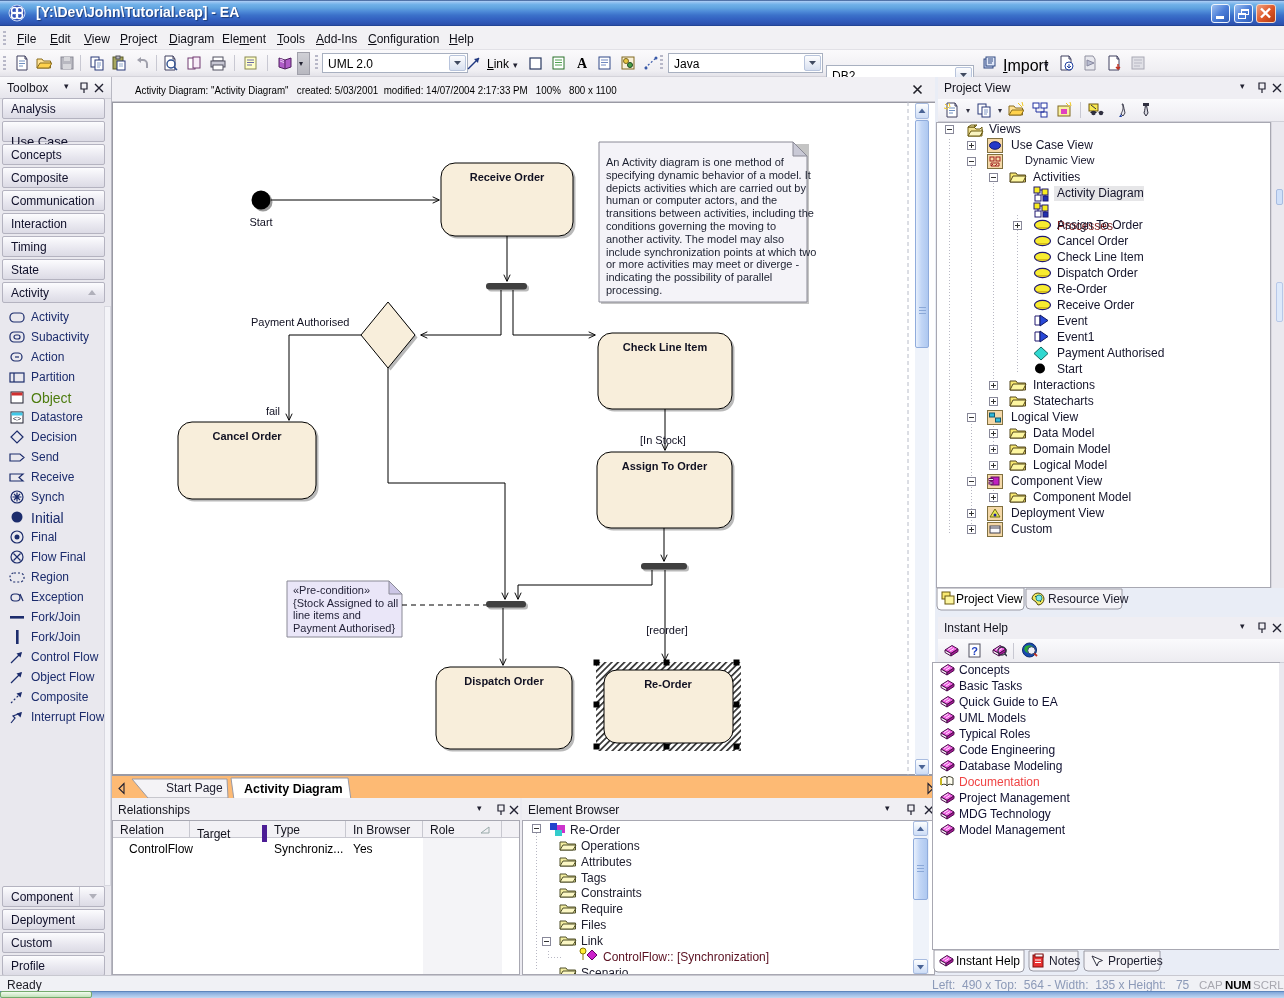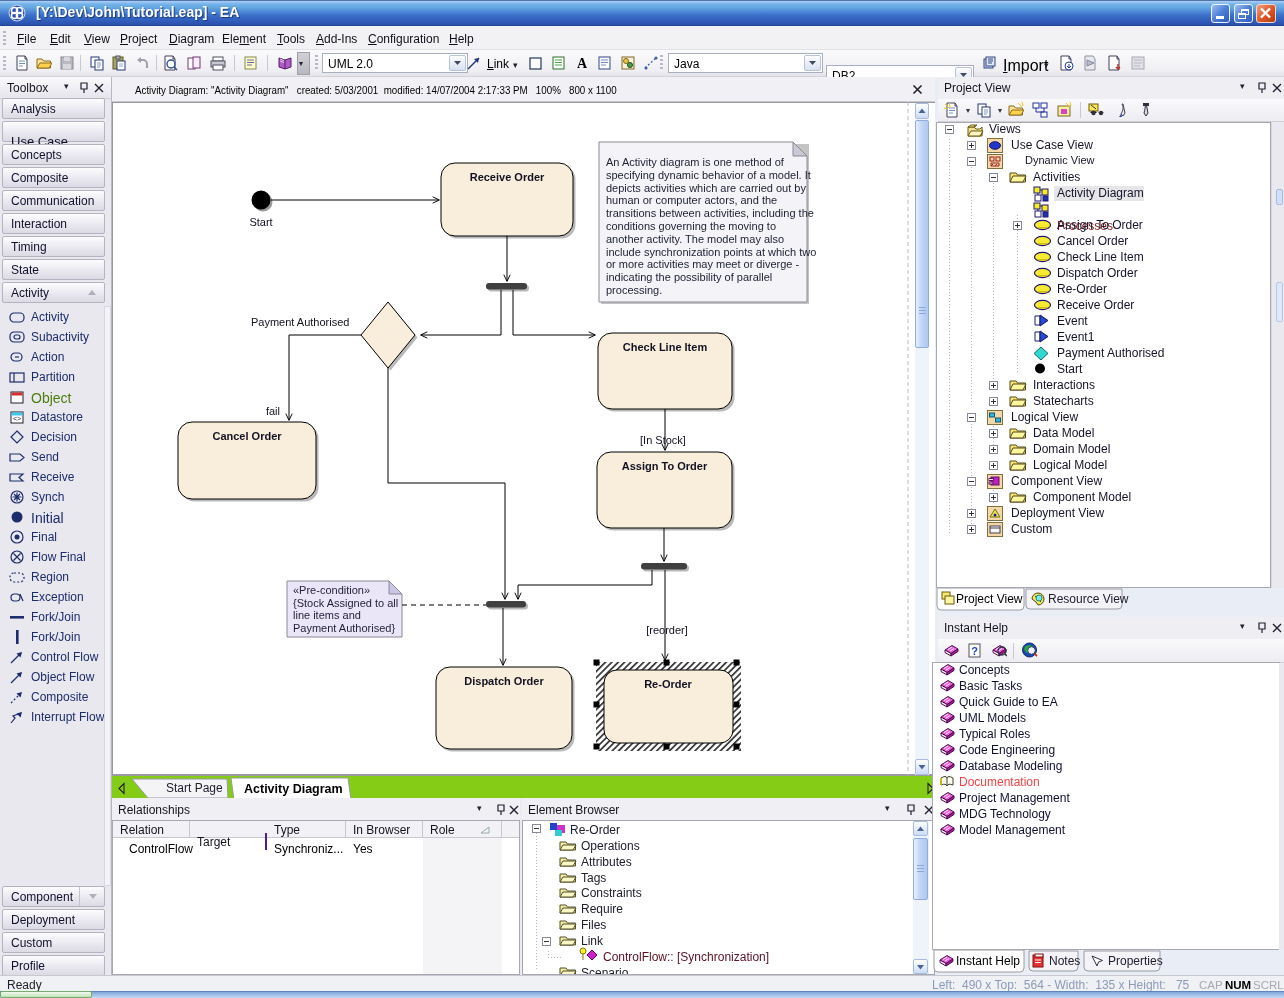--- a/index.html
+++ b/index.html
@@ -449,21 +449,21 @@
     </div>
 <div class="abs" style="left:0;top:656px;width:14px;height:16px;background:linear-gradient(180deg,#fdfefe,#ccdcf6);border:1px solid #a8bce0;border-radius:2px">
       <svg width="12" height="14">
         <path d="M2.5,5 L6,9.5 L9.5,5 z" fill="#4a6496"></path>
       </svg>
     </div>
 <div class="abs" style="left:0;top:17px;width:14px;height:228px;background:linear-gradient(90deg,#e8f0fc,#c2d6f6 45%,#aec8f0);border:1px solid #90acdc;border-radius:2px">
       <div class="abs" style="left:3px;top:186px;width:7px;height:1px;background:#8aa8d8;box-shadow:0 3px 0 #8aa8d8,0 6px 0 #8aa8d8"></div>
     </div>
 </div>
-<div class="abs" style="left:112px;top:775px;width:823px;height:23px;background:#84cc16;border-top:1px solid #9a9aa4">
+<div class="abs" style="left:112px;top:775px;width:823px;height:23px;background:#fdba74;border-top:1px solid #9a9aa4">
 <svg class="abs" style="left:4px;top:6px" width="12" height="14">
       <path d="M8,1.5 L3,6.5 L8,11.5 z" fill="none" stroke="#202030" stroke-width="1.1"></path>
     </svg>
 <svg class="abs" style="left:0px;top:0px" width="260" height="25">
       <path d="M20,3 L115,3 L116,22 L36,22 z" fill="#F4F3F6" stroke="#9a9aa4"></path>
       <path d="M119,2 Q119,2 121,2 L236,2 L239,24 L122,24 z" fill="#fff" stroke="#9a9aa4"></path>
       <text x="54" y="16" font-size="12" fill="#202030">Start Page</text>
       <text x="132" y="16.5" font-size="12.5" font-weight="bold" fill="#000">Activity Diagram</text>
     </svg>
 <svg class="abs" style="left:812px;top:6px" width="12" height="14">
@@ -477,21 +477,21 @@
       <path d="M3,1 h6 v6 h-6 z M3,7 h6 M6,7 v4" fill="none" stroke="#202030" stroke-width="1.2"></path>
     </svg>
     <svg class="abs" style="left:396px;top:6px" width="12" height="12">
       <path d="M2,2 L10,10 M10,2 L2,10" stroke="#202030" stroke-width="1.4"></path>
     </svg>
 <div class="abs" style="left:0;top:22px;width:408px;height:155px;background:#fff;border:1px solid #a8a8b2">
 <div class="abs" style="left:0;top:0;width:406px;height:17px;background:#F2F1F5;border-bottom:1px solid #c8c8d0"></div>
 <div class="abs" style="left:0px;top:0;width:77px;height:17px;border-right:1px solid #c8c8d0">
         <div class="abs" style="left:7px;top:2px;font-size:12px;color:#14141e">Relation</div>
       </div>
-<div class="abs" style="left:77px;top:12px;width:77px;height:17px;border-right:2px solid #4c1d95">
+<div class="abs" style="left:77px;top:4px;width:77px;height:17px;border-right:5px solid #4c1d95">
         <div class="abs" style="left:7px;top:2px;font-size:12px;color:#14141e">Target</div>
       </div>
 <div class="abs" style="left:154px;top:0;width:79px;height:17px;border-right:1px solid #c8c8d0">
         <div class="abs" style="left:7px;top:2px;font-size:12px;color:#14141e">Type</div>
       </div>
 <div class="abs" style="left:233px;top:0;width:77px;height:17px;border-right:1px solid #c8c8d0">
         <div class="abs" style="left:7px;top:2px;font-size:12px;color:#14141e">In Browser</div>
       </div>
 <div class="abs" style="left:310px;top:0;width:79px;height:17px;border-right:1px solid #c8c8d0">
         <div class="abs" style="left:7px;top:2px;font-size:12px;color:#14141e">Role</div>

